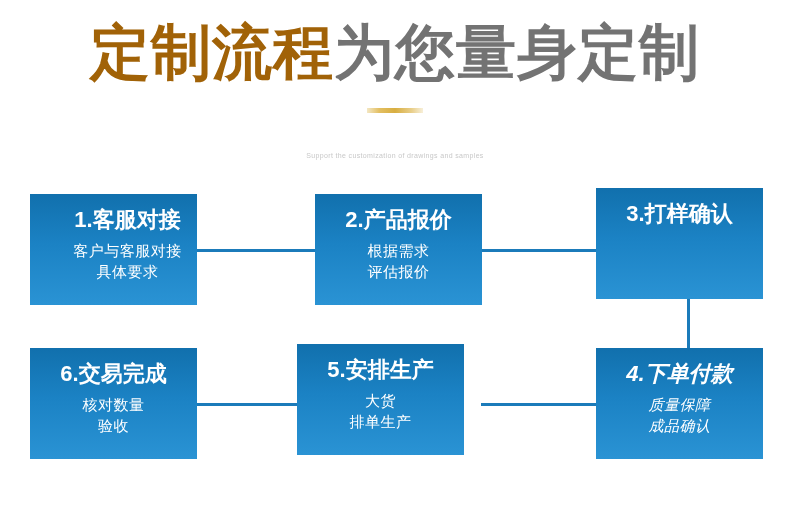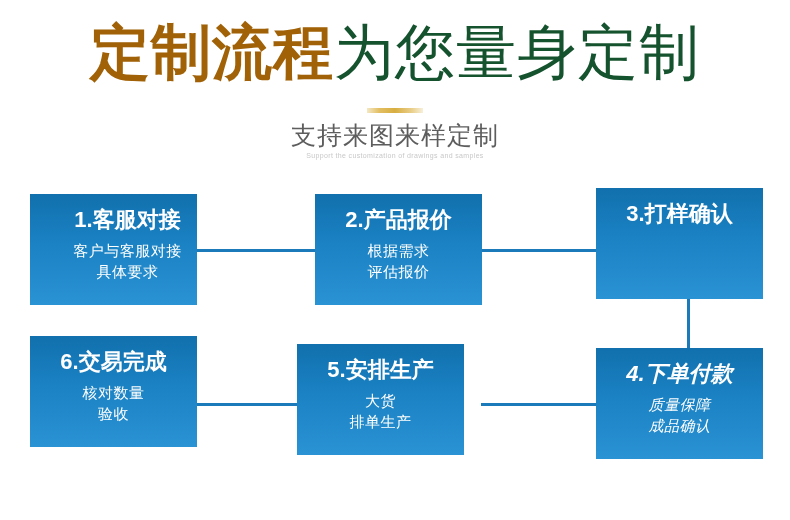--- a/index.html
+++ b/index.html
@@ -32,21 +32,21 @@
     white-space: nowrap;
     line-height: 1;
   }
   .title-seg {
     font-size: 60px;
     font-weight: bold;
     letter-spacing: 1px;
     vertical-align: baseline;
   }
   .title-accent { color: #a16207; }
-  .title-plain  { color: #14532d; font-weight: normal; }
+  .title-plain  { color: #737373; font-weight: bold; }
 
   #gold-divider {
     position: absolute;
     left: 50%;
     top: 108px;
     margin-left: -28px;
     width: 56px;
     height: 5px;
     background: linear-gradient(to right,
                 #f3e7c4 0%, #e3bf62 22%, #d8ae41 50%, #e9cf8b 80%, #f7efd9 100%);
@@ -111,21 +111,21 @@
     color: #ffffff;
     letter-spacing: 0.5px;
   }
   .step-desc div { white-space: nowrap; text-align: center; }
 
   
   #box-1 { left: 30px;  top: 194px; padding-left: 28px; }
   #box-2 { left: 315px; top: 194px; }
   #box-3 { left: 596px; top: 188px; }
   
-  #box-6 { left: 30px;  top: 336px; }
+  #box-6 { left: 30px;  top: 348px; }
   #box-5 { left: 297px; top: 344px; }
   #box-4 { left: 596px; top: 348px; font-style: italic; }
 
   .connector-h {
     position: absolute;
     height: 3px;
     background: #1b7bba;
   }
   .connector-v {
     position: absolute;
@@ -142,21 +142,20 @@
 <body>
 
 <div id="header">
 
   <div id="title-row">
     <span class="title-seg title-accent">定制流程</span><span class="title-seg title-plain">为您量身定制</span>
   </div>
 
   <div id="gold-divider"></div>
 
-  <div id="subtitle-cn">支持来图来样定制</div>
 
   <div id="subtitle-en">Support the customization of drawings and samples</div>
 
 </div>
 
 <div id="flow">
 
   <div class="connector-h" id="conn-1-2"></div>
   <div class="connector-h" id="conn-2-3"></div>
   <div class="connector-v" id="conn-3-4"></div>

